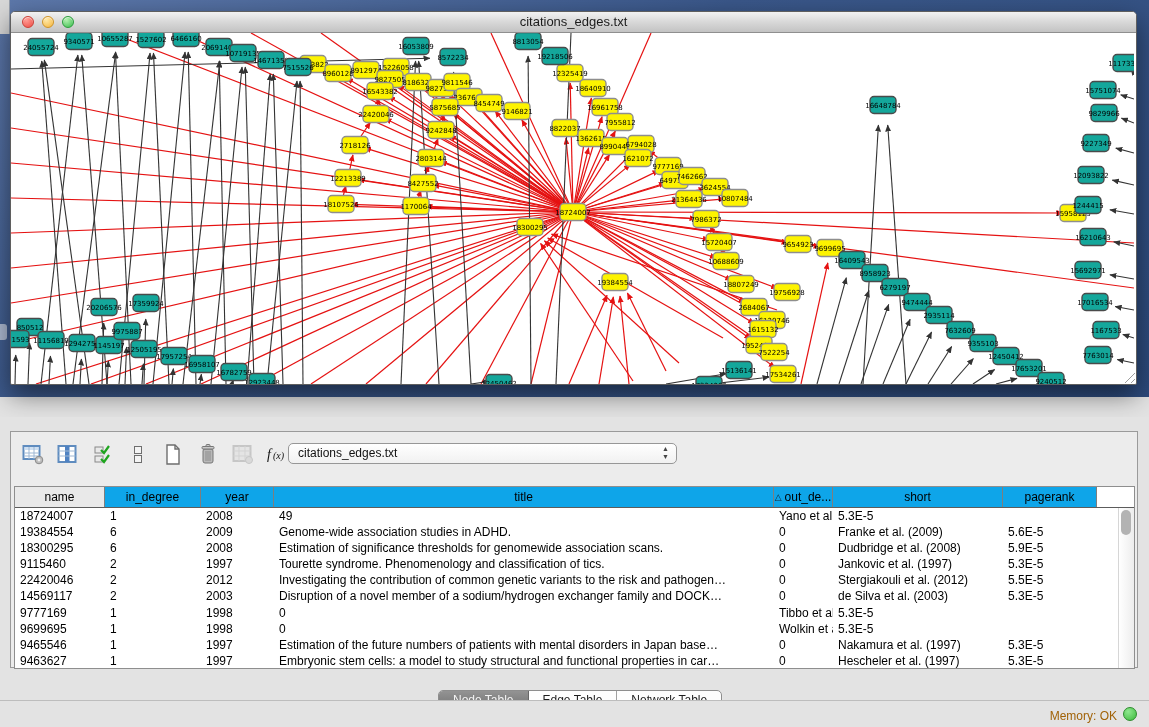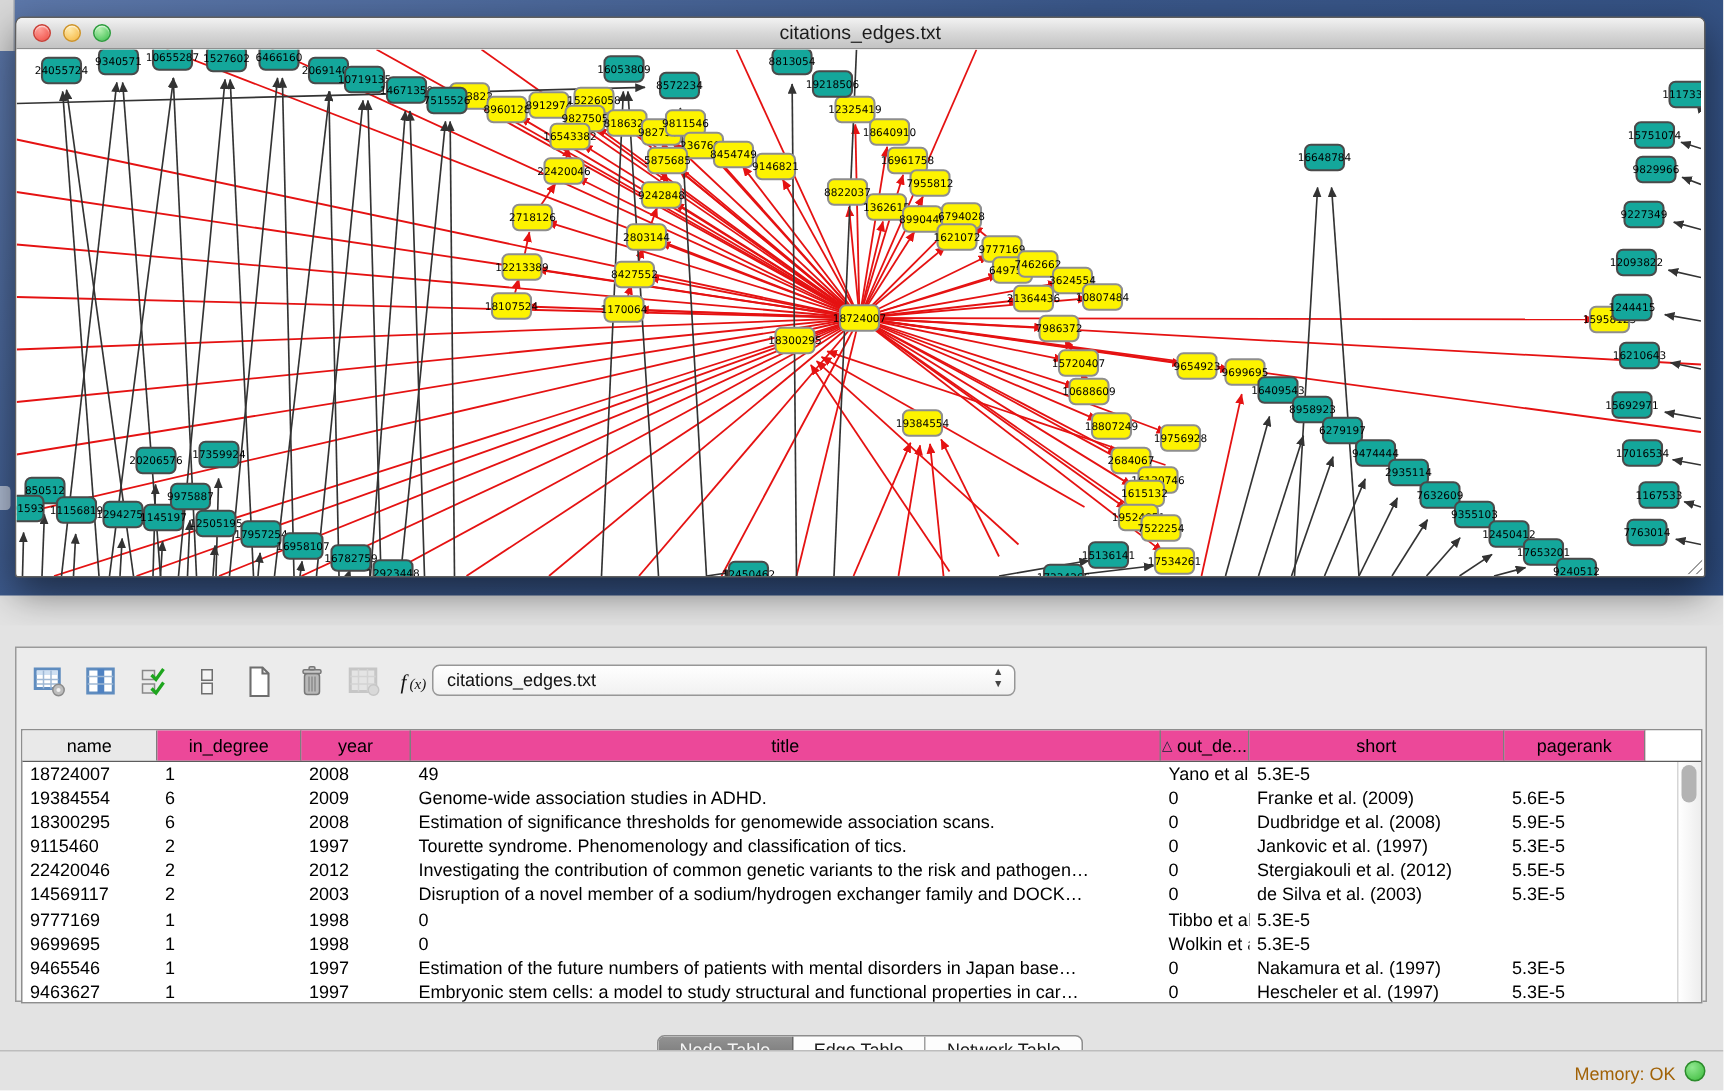--- a/index.html
+++ b/index.html
@@ -40,21 +40,21 @@
   .inner{position:absolute;left:10px;top:14px;width:1128px;height:237px;background:#ececec;border:1px solid #9a9a9a;box-sizing:border-box;}
   .toolbar{position:absolute;left:10px;top:7px;height:30px;display:flex;align-items:center;gap:11px;}
   .tbtn{display:inline-flex;width:24px;height:24px;align-items:center;justify-content:center;}
   .tbtn.disabled{opacity:.45;}
   .combo{position:absolute;left:277px;top:11px;width:389px;height:21px;background:linear-gradient(#ffffff,#f1f1f1);
     border:1px solid #979797;border-radius:5px;box-sizing:border-box;font-size:12px;line-height:19px;padding-left:9px;color:#111;}
   .stepper{position:absolute;right:7px;top:1px;display:flex;flex-direction:column;line-height:8px;font-size:7px;color:#444;}
 
   .tablewrap{position:absolute;left:3px;top:54px;width:1119px;height:181px;background:#fff;border:1px solid #8e8e8e;}
   .thead{display:grid;grid-template-columns:90px 96px 73px 500px 59px 170px 94px 1fr;height:20px;border-bottom:1px solid #5c5c5c;}
-  .th{background:#ec4899;border-right:1px solid #7e7e7e;font-size:12px;color:#000;display:flex;align-items:center;justify-content:center;overflow:hidden;white-space:nowrap;}
+  .th{background:#0ea5e9;border-right:1px solid #7e7e7e;font-size:12px;color:#000;display:flex;align-items:center;justify-content:center;overflow:hidden;white-space:nowrap;}
   .th .sortg{font-size:9px;margin-right:3px;color:#123;}
   .th.first{background:#e9e9e9;}
   .th.spacer{background:#fff;border-right:none;}
   .rows{position:absolute;left:0;top:21px;right:15px;bottom:0;overflow:hidden;}
   .row{display:grid;grid-template-columns:90px 96px 73px 500px 59px 170px 94px 1fr;height:16.1px;}
   .cell{font-size:12px;line-height:16.1px;padding-left:5px;color:#000;white-space:nowrap;overflow:hidden;box-sizing:border-box;}
   .vscroll{position:absolute;right:0;top:21px;bottom:0;width:15px;background:linear-gradient(90deg,#ffffff,#ededed);border-left:1px solid #d6d6d6;}
   .thumb{position:absolute;left:2px;top:2px;width:10px;height:25px;background:#b3b3b3;border-radius:6px;}
 
   .tabs{position:absolute;left:427px;top:258px;height:20px;display:flex;border:1px solid #8d8d8d;border-radius:5px;

